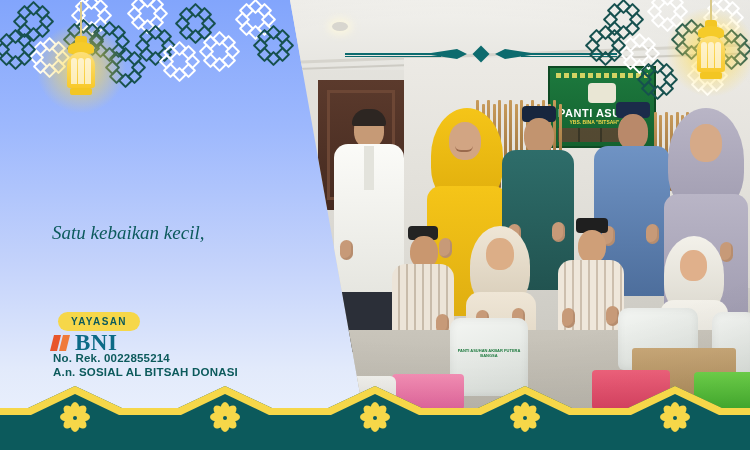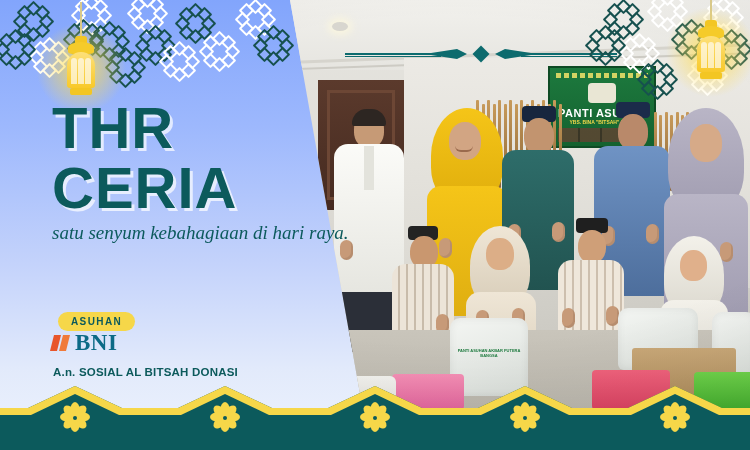--- a/index.html
+++ b/index.html
@@ -484,37 +484,34 @@
     <div class="cap"></div>
       <div class="dome"></div>
     <div class="body">
         <b style="left:4px"></b>
         <b style="left:11px"></b>
         <b style="left:18px"></b>
       </div>
     <div class="base"></div>
   </div>
 
-  <div class="title">
-    <div>THR</div>
-    <div>CERIA</div>
-  </div>
 
   <div class="tagline">
-    <div>satu senyum kebahagiaan di hari raya.</div>
-  </div>
-
-  <div class="donasi">ASUHAN</div>
+    <div>Satu kebaikan kecil,</div>
+  </div>
+
+  <div class="donasi">YAYASAN</div>
   <div class="bni">
     <div class="mark">
         <s></s>
         <s></s>
       </div>
     <div class="txt">BNI</div>
   </div>
+  <div class="rek">No. Rek. 0022855214</div>
   <div class="an">A.n. SOSIAL AL BITSAH DONASI</div>
 
   <div class="border" id="border">
       <div class="arch" style="left: 0px;">
         <div class="fill"></div>
         <div class="edge"></div>
         <div class="rose">
           <i style="transform: rotate(0deg);"></i>
           <i style="transform: rotate(45deg);"></i>
           <i style="transform: rotate(90deg);"></i>

